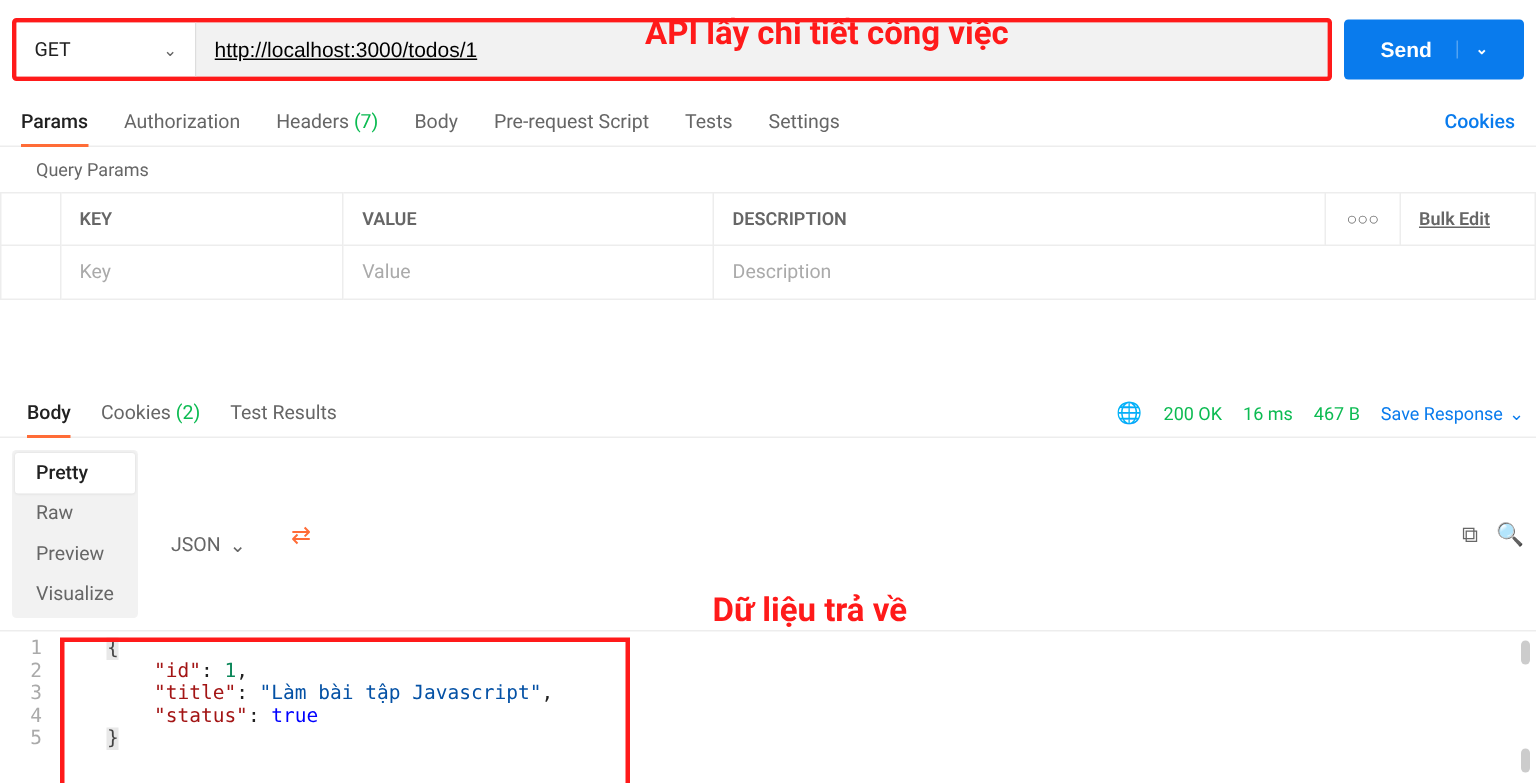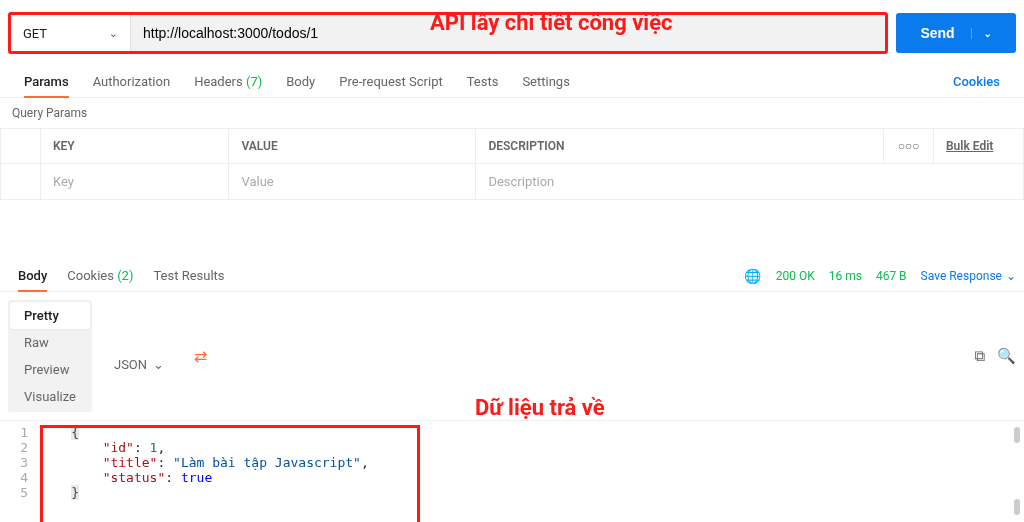--- a/index.html
+++ b/index.html
@@ -2,36 +2,36 @@
 <html><head>
 <meta charset="utf-8">
 <style>
 * { box-sizing: border-box; margin: 0; padding: 0; }
 body { font-family: -apple-system, BlinkMacSystemFont, "Segoe UI", Roboto, sans-serif; font-size: 13px; color: #212121; background: #fff; width: 1024px; height: 522px; overflow: hidden; position: relative; }
 
 .request-bar { display: flex; align-items: center; padding: 12px 8px; gap: 8px; }
 .method-url-group { display: flex; flex: 1; background: #f2f2f2; border-radius: 3px; overflow: hidden; border: 3px solid #ff1a1a; }
 .method-select { display: flex; align-items: center; padding: 10px 12px; background: #fff; border-right: 1px solid #ddd; min-width: 120px; justify-content: space-between; cursor: pointer; }
 .method-select .chev { font-size: 11px; color: #666; }
-.url-input { flex: 1; padding: 10px 12px; border: none; background: #f2f2f2; font-size: 14px; outline: none; }
+.url-input { flex: 1; padding: 10px 12px; border: none; background: #f2f2f2; font-size: 14px; outline: none; text-decoration: underline; }
 .send-btn { background: #097bed; color: #fff; border: none; padding: 12px 24px; border-radius: 3px; font-weight: 600; font-size: 14px; display: flex; align-items: center; gap: 16px; cursor: pointer; }
 .send-btn .chev { font-size: 10px; border-left: 1px solid rgba(255,255,255,0.3); padding-left: 12px; }
 
 .annotation-red { position: absolute; color: #ff1a1a; font-weight: 700; font-size: 22px; pointer-events: none; }
 .annotation-1 { top: 10px; left: 430px; }
 .annotation-2 { top: 395px; left: 475px; }
 
-.req-tabs { display: flex; align-items: flex-start; padding: 0 12px; border-bottom: 1px solid #ededed; }
+.req-tabs { display: flex; align-items: flex-start; padding: 0 2px; border-bottom: 1px solid #ededed; }
 .req-tab { padding: 8px 12px; cursor: pointer; color: #666; position: relative; }
 .req-tab.active { color: #212121; font-weight: 500; }
 .req-tab.active::after { content:''; position:absolute; left:12px; right:12px; bottom:-1px; height:2px; background:#ff6c37; }
 .req-tab .count { color: #0cbb52; }
 .cookies-link { margin-left: auto; color: #097bed; cursor: pointer; padding: 8px 12px; font-weight: 500; }
 
-.subheading { padding: 8px 12px; color: #666; font-size: 12px; }
+.subheading { padding: 8px 24px; color: #666; font-size: 12px; }
 
 .params-table { width: 100%; border-collapse: collapse; }
 .params-table th, .params-table td { text-align: left; padding: 10px 12px; border: 1px solid #ededed; font-weight: 400; }
 .params-table th { color: #666; font-size: 12px; font-weight: 600; background: #fff; }
 .params-table td { color: #aaa; }
 .params-table .col-check { width: 40px; }
 .params-table .col-actions { width: 50px; text-align: center; }
 .bulk-edit { font-weight: 600; color: #212121; width: 90px; text-decoration: underline; }
 
 .gap { height: 60px; }

